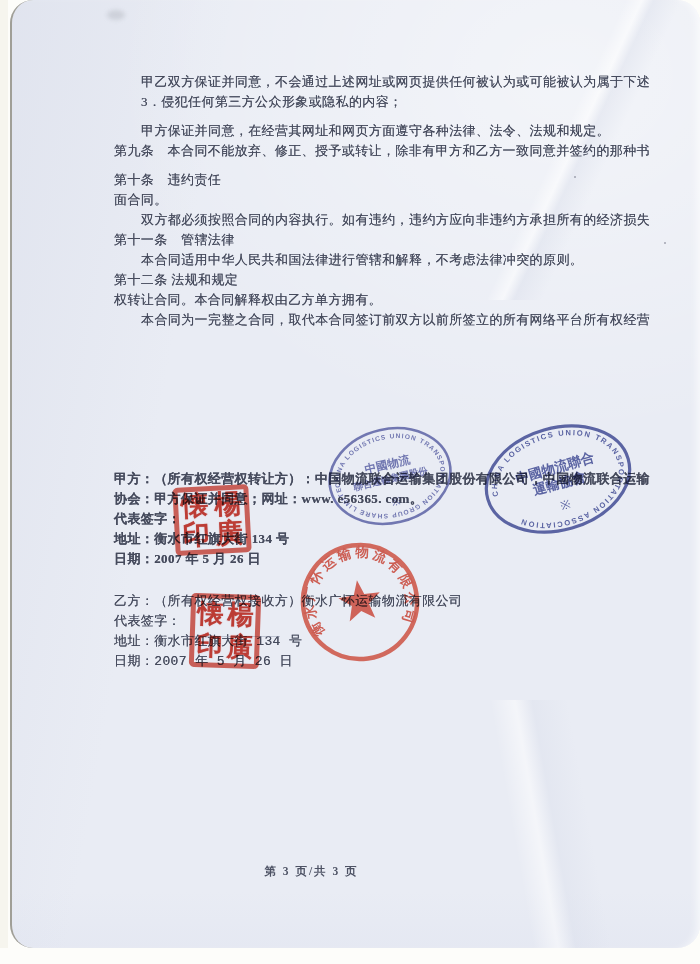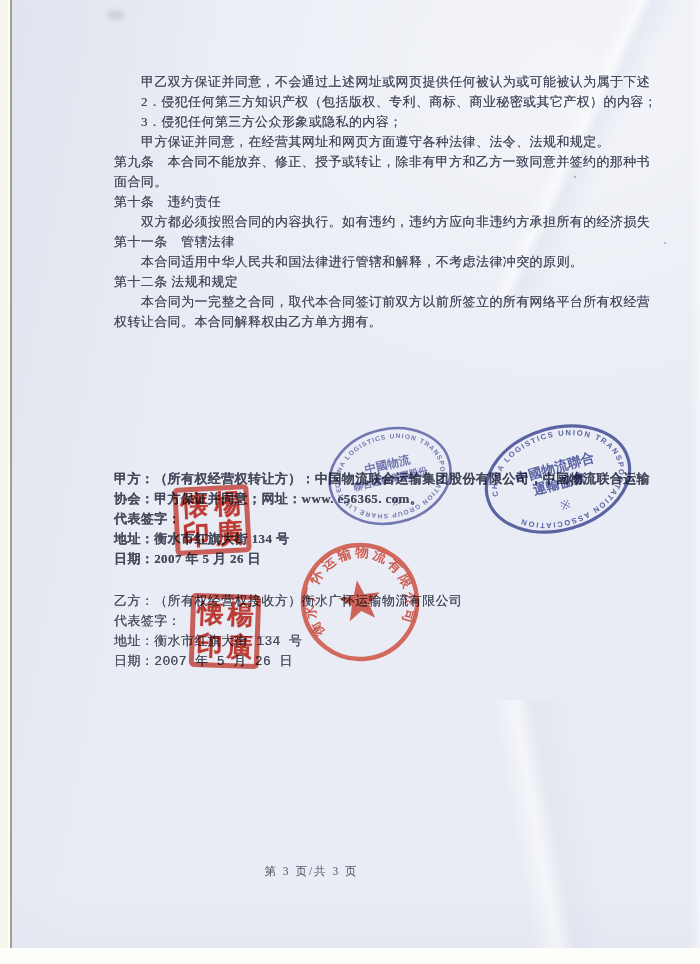--- a/index.html
+++ b/index.html
@@ -6,42 +6,42 @@
   .canvas{position:relative;width:700px;height:964px;overflow:hidden;
           font-family:"Liberation Serif","DejaVu Serif",serif;}
   .edge-strip{position:absolute;left:0;top:0;width:8px;height:948px;background:#f6f5ee;}
   .page{position:absolute;left:10px;top:0;width:688px;height:948px;
         border-left:2px solid #a09f97;
         background:
           radial-gradient(120% 70% at 80% 8%, rgba(255,255,255,.45), rgba(255,255,255,0) 55%),
           linear-gradient(100deg, rgba(205,210,226,.30), rgba(236,238,246,0) 26%),
           linear-gradient(0deg, rgba(224,228,240,.45), rgba(236,238,246,0) 6%),
           #e9ecf4;
-        box-shadow:inset -8px 0 10px -6px rgba(255,255,255,.8);}
+        box-shadow:inset -8px 0 10px -6px rgba(255,255,255,.8);border-radius:23px;}
   .crease{position:absolute;pointer-events:none;}
   .crease.c1{left:430px;top:0;width:260px;height:300px;
      background:linear-gradient(115deg, rgba(255,255,255,0) 46%, rgba(255,255,255,.55) 50%, rgba(213,218,232,.35) 53%, rgba(255,255,255,0) 60%);}
   .crease.c2{left:380px;top:700px;width:310px;height:248px;
      background:linear-gradient(80deg, rgba(255,255,255,0) 40%, rgba(255,255,255,.5) 47%, rgba(214,219,233,.30) 52%, rgba(255,255,255,0) 62%);}
   .smudge{position:absolute;left:95px;top:10px;width:18px;height:10px;border-radius:50%;
      background:rgba(140,142,150,.25);filter:blur(2px);}
   .speck{position:absolute;width:2px;height:2px;border-radius:50%;background:rgba(100,104,120,.55);}
 
   .doc-ink{color:#454a5c;font-size:13px;letter-spacing:.4px;text-shadow:0 0 .4px rgba(69,74,92,.8);}
   .body-text{position:absolute;left:102px;top:72px;width:522px;}
   .line{height:20px;line-height:20px;white-space:pre;}
   .line.ind{padding-left:27px;}
-  .line.gap{}
+  .line.gap{margin-top:9px;}
   .party{position:absolute;left:102px;width:540px;}
   .party .line{height:20px;}
   .pa{top:469px;font-weight:bold;}
   .pb{top:592px;font-family:Liberation Mono, monospace;}
   .sig-line{position:absolute;left:172px;top:636px;width:96px;height:1px;background:rgba(150,156,175,.5);}
   .footer{position:absolute;left:0;top:864px;width:599px;text-align:center;
-          font-size:11.5px;color:#4d5264;letter-spacing:2px;}
+          font-size:11.5px;color:#4d5264;letter-spacing:2px;font-weight:bold;}
 
   .stamp{position:absolute;mix-blend-mode:multiply;}
   .seal-square{display:grid;grid-template-columns:1fr 1fr;align-items:center;justify-items:center;
      border:5px solid rgba(206,48,34,.8);border-radius:5px;
      color:rgba(199,38,26,.88);font-weight:bold;
      font-family:"Liberation Serif","DejaVu Serif",serif;
      text-shadow:0 0 1px rgba(199,38,26,.6);opacity:.92;}
   .seal-a{left:162px;top:486px;width:66px;height:58px;font-size:27px;transform:rotate(-3deg);}
   .seal-b{left:178px;top:594px;width:60px;height:64px;font-size:26px;transform:rotate(2deg);}
   .seal-square span{line-height:1;}
@@ -55,32 +55,31 @@
   <div class="page">
     <div class="crease c1"></div>
     <div class="crease c2"></div>
     <div class="smudge"></div>
     <div class="speck" style="left:562px;top:176px;"></div>
     <div class="speck" style="left:404px;top:256px;"></div>
     <div class="speck" style="left:652px;top:242px;"></div>
 
     <div class="body-text doc-ink">
       <div class="line ind">甲乙双方保证并同意，不会通过上述网址或网页提供任何被认为或可能被认为属于下述</div>
-      <div class="line ind">2．侵犯任何第三方知识产权（包括版权、专利、商标、商业秘密或其它产权）的内容；</div>
       <div class="line ind">3．侵犯任何第三方公众形象或隐私的内容；</div>
       <div class="line ind gap">甲方保证并同意，在经营其网址和网页方面遵守各种法律、法令、法规和规定。</div>
       <div class="line">第九条　本合同不能放弃、修正、授予或转让，除非有甲方和乙方一致同意并签约的那种书</div>
+      <div class="line gap">第十条　违约责任</div>
       <div class="line">面合同。</div>
-      <div class="line gap">第十条　违约责任</div>
       <div class="line ind">双方都必须按照合同的内容执行。如有违约，违约方应向非违约方承担所有的经济损失</div>
       <div class="line">第十一条　管辖法律</div>
       <div class="line ind">本合同适用中华人民共和国法律进行管辖和解释，不考虑法律冲突的原则。</div>
       <div class="line">第十二条 法规和规定</div>
+      <div class="line">权转让合同。本合同解释权由乙方单方拥有。</div>
       <div class="line ind">本合同为一完整之合同，取代本合同签订前双方以前所签立的所有网络平台所有权经营</div>
-      <div class="line">权转让合同。本合同解释权由乙方单方拥有。</div>
     </div>
 
     <div class="party pa doc-ink">
       <div class="line">甲方：（所有权经营权转让方）：中国物流联合运输集团股份有限公司，中国物流联合运输</div>
       <div class="line">协会：甲方保证并同意；网址：www. e56365. com。</div>
       <div class="line">代表签字：</div>
       <div class="line">地址：衡水市红旗大街 134 号</div>
       <div class="line">日期：2007 年 5 月 26 日</div>
     </div>
 

